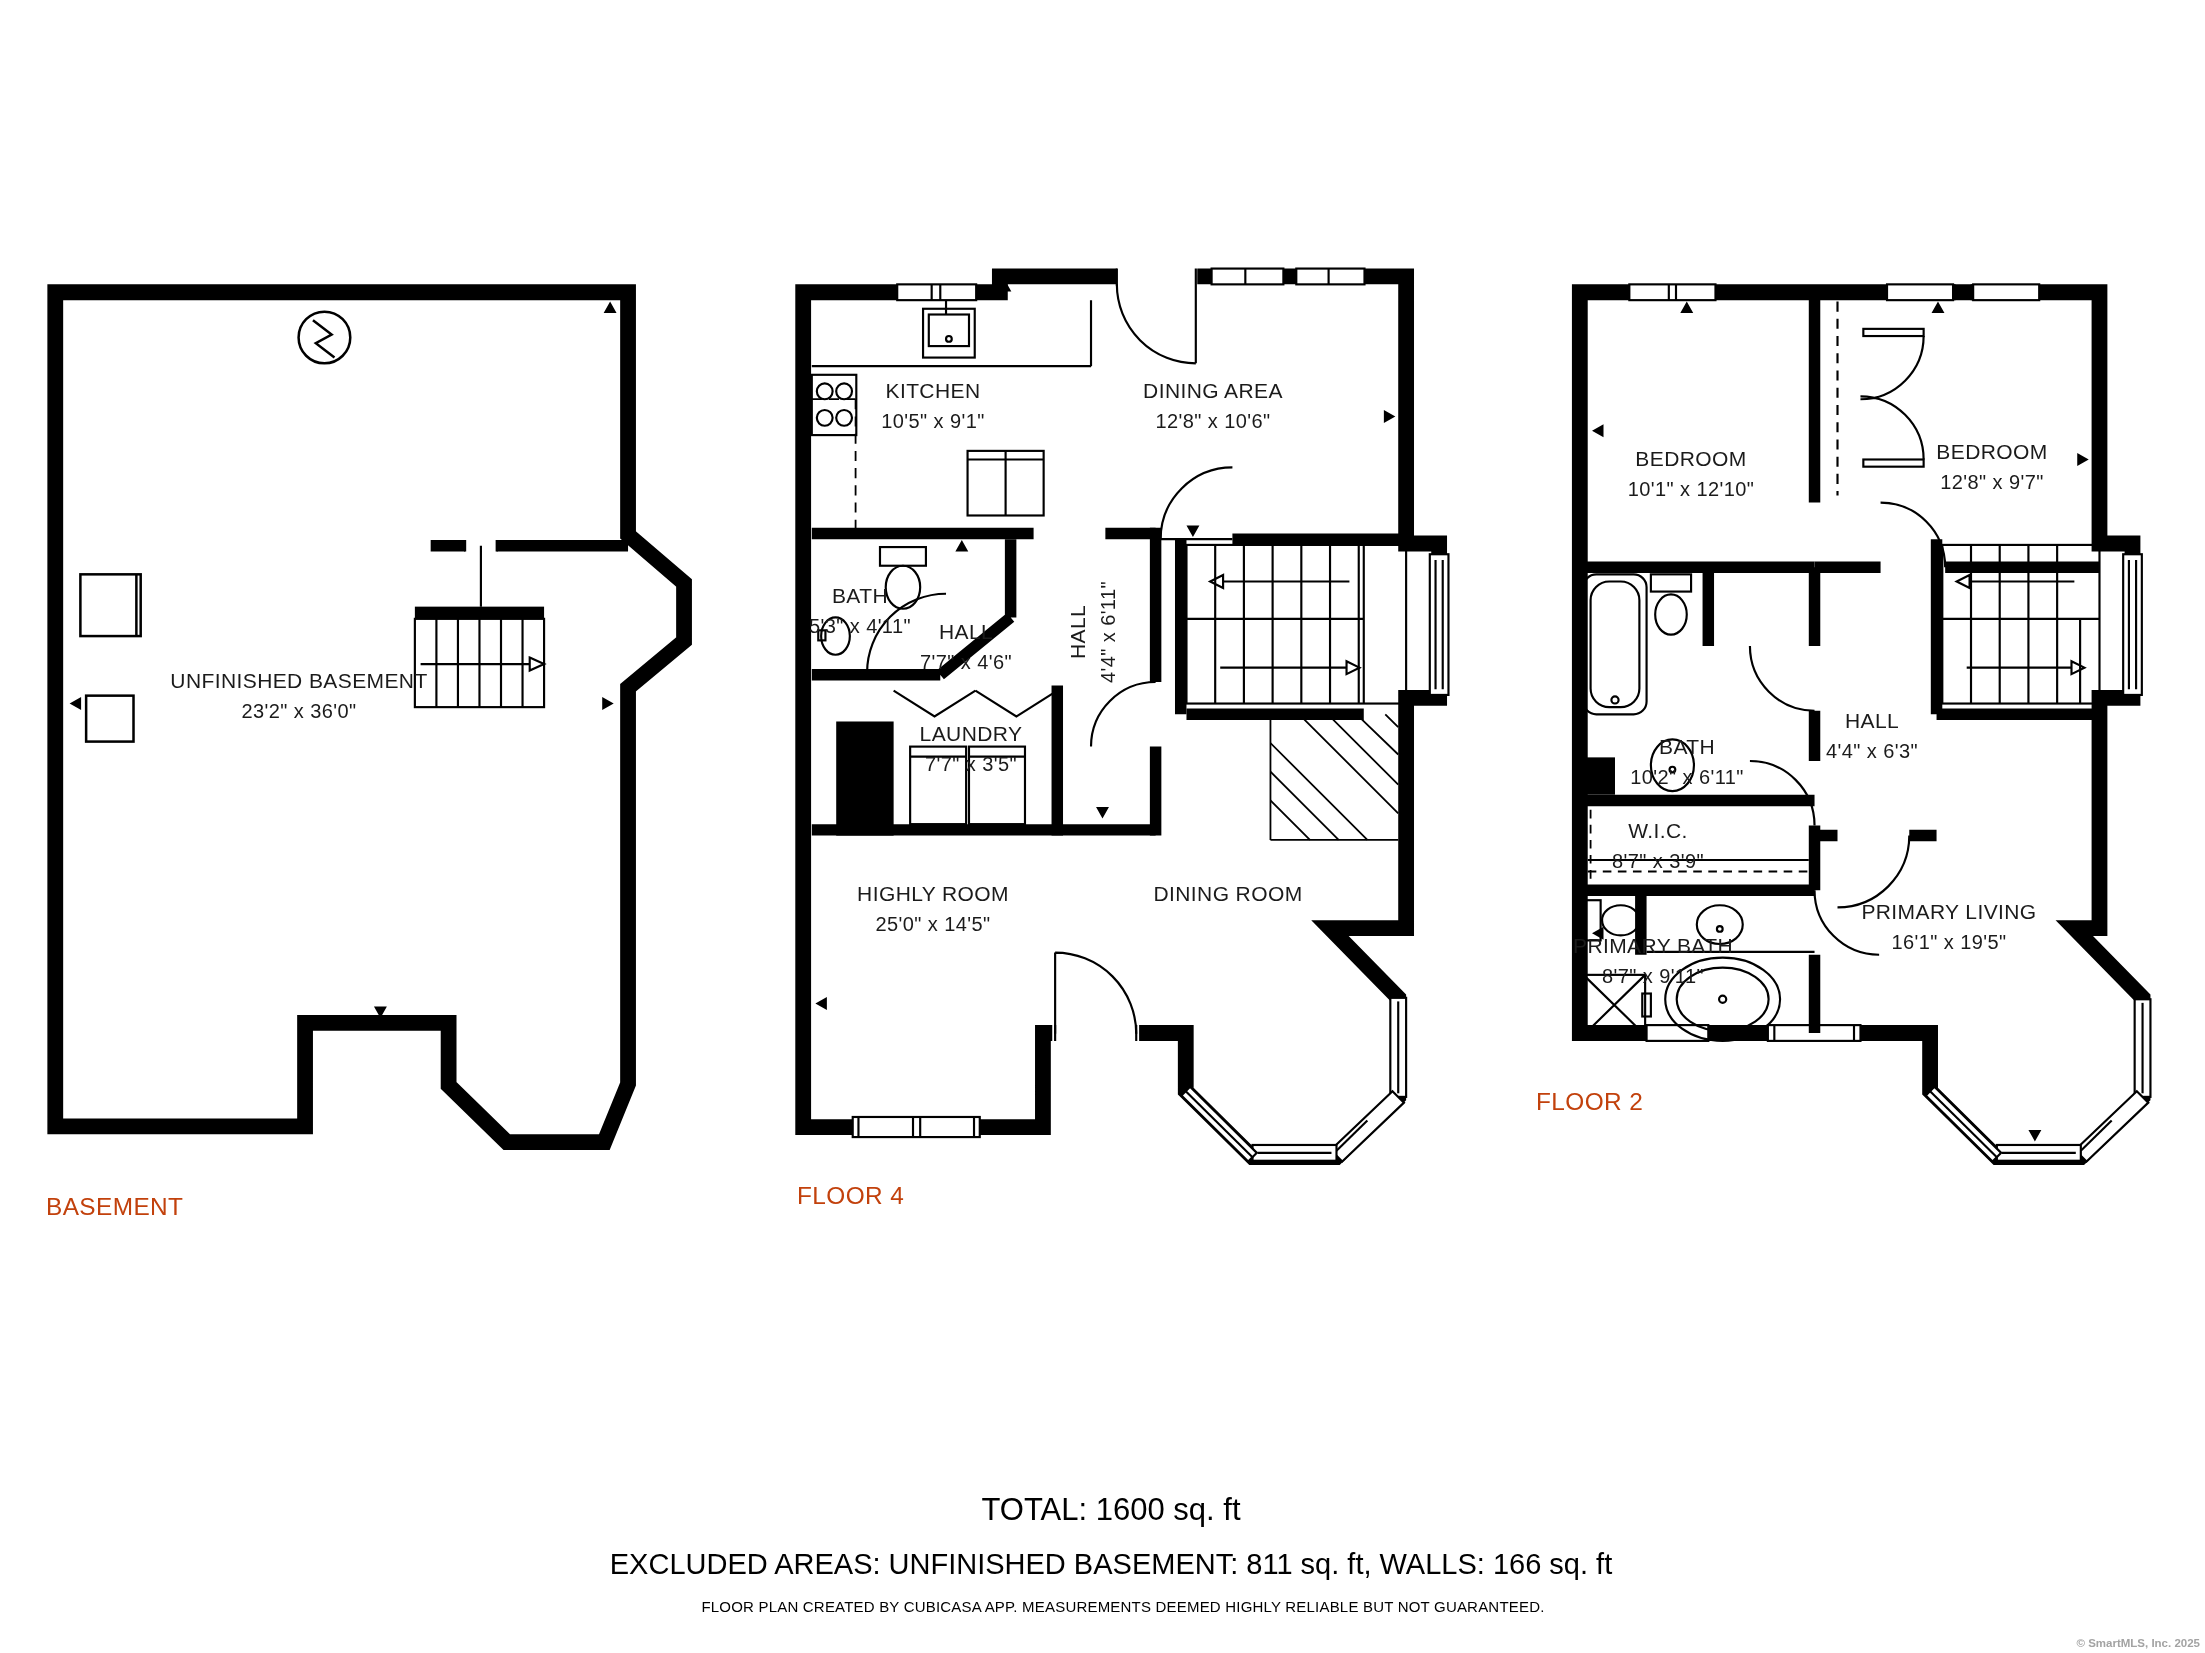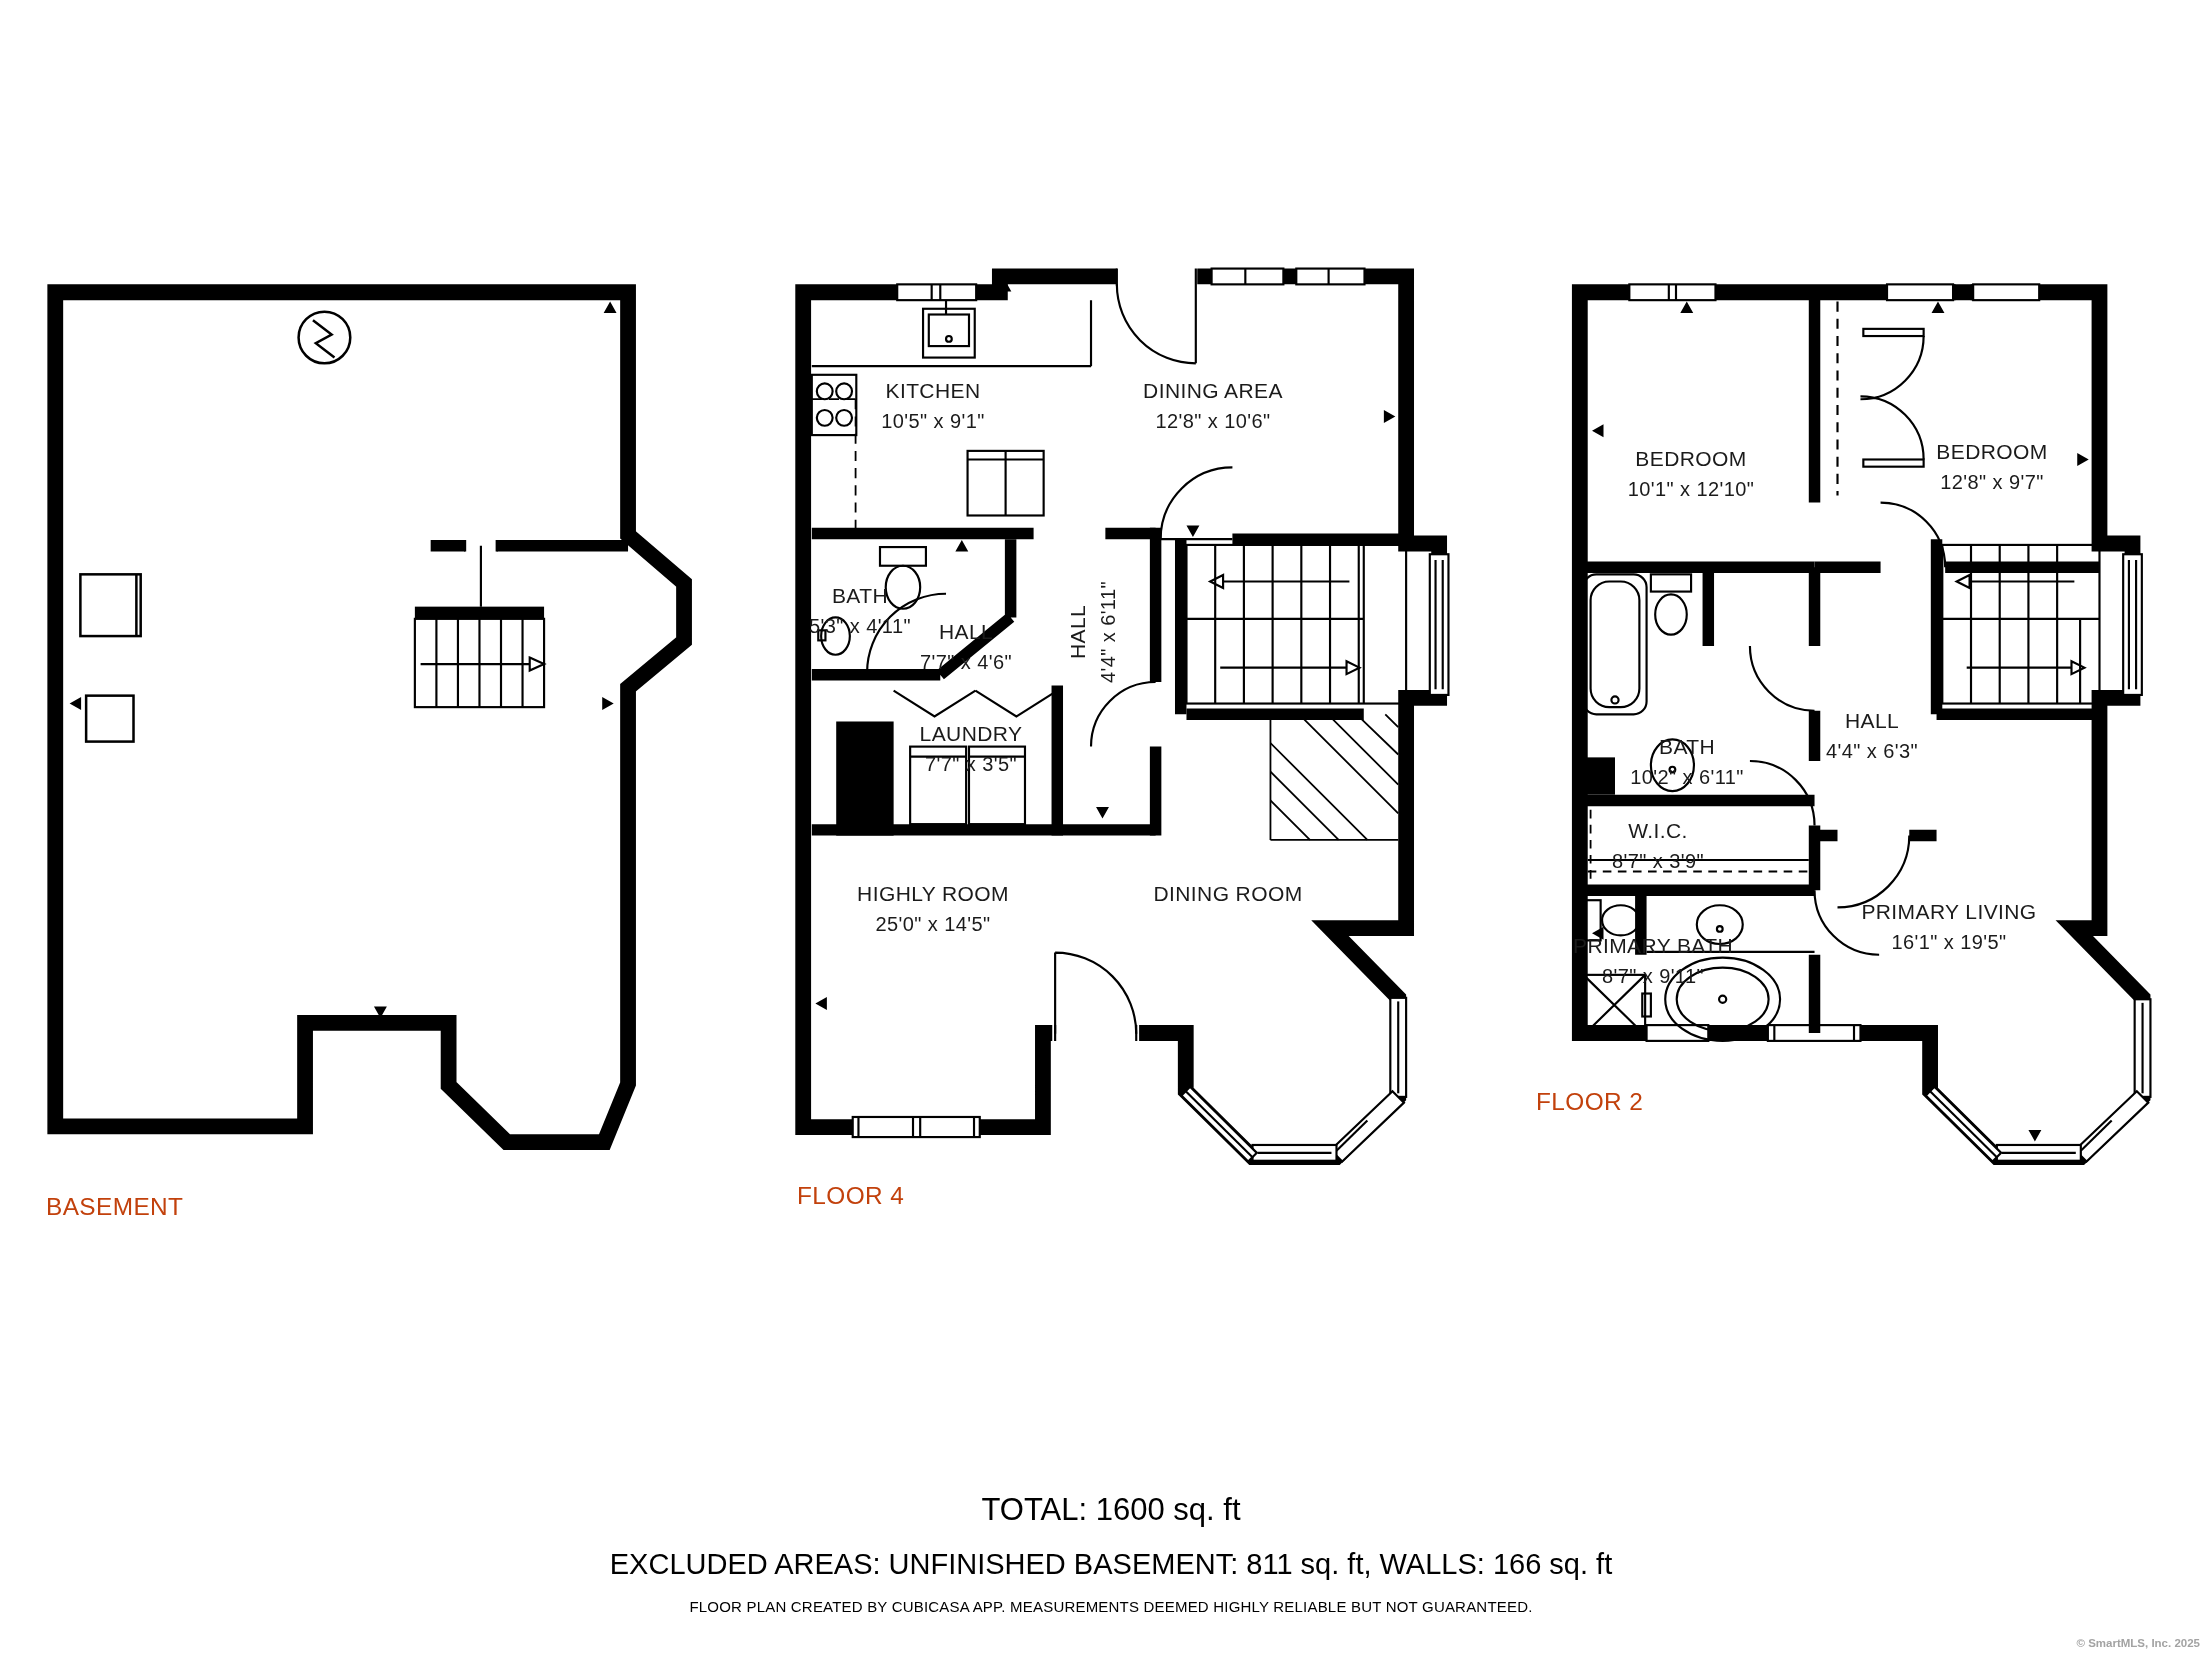--- a/index.html
+++ b/index.html
@@ -7,21 +7,21 @@
         font-family:"Liberation Sans","DejaVu Sans",sans-serif;}
   #plan-svg{position:absolute;left:0;top:0;}
   .room-label{position:absolute;transform:translateX(-50%);text-align:center;
     font-size:21px;line-height:30px;color:#1b1b1b;letter-spacing:0.4px;white-space:nowrap;}
   .room-label .dims{font-size:20px;}
   .room-label.rot{transform:translate(-50%,-50%) rotate(-90deg);}
   .floor-tag{position:absolute;font-size:24.4px;color:#c2410c;letter-spacing:0.4px;white-space:nowrap;}
   .sum{position:absolute;left:1111px;transform:translateX(-50%);white-space:nowrap;color:#000;text-align:center;}
   .sum.total{font-size:31px;font-weight:normal;}
   .sum.line{font-size:29px;}
-  .sum.fine{font-size:15px;letter-spacing:0.2px;}
+  .sum.fine{font-size:15px;letter-spacing:0.2px;margin-left:12px;}
   .copyright{position:absolute;transform:translateX(-100%);font-size:11.5px;color:#a3a3a3;
     font-weight:bold;white-space:nowrap;}
 </style>
 </head>
 <body>
 
 <div id="page">
 
 <svg id="plan-svg" width="2205" height="1654" viewBox="0 0 3072 2304">
 
@@ -268,20 +268,24 @@
     <g stroke-width="3">
       <ellipse cx="2400" cy="1392" rx="80" ry="58"></ellipse>
       <ellipse cx="2400" cy="1392" rx="64" ry="44"></ellipse>
       <circle cx="2400" cy="1392" r="5"></circle>
     </g>
 
     <path fill="#000" stroke="none" d="M2218,600 l16,9 v-18 Z M2910,640 l-16,9 v-18 Z M2350,420 l9,16 h-18 Z M2835,1590 l9,-16 h-18 Z M2218,1300 l16,9 v-18 Z M2700,420 l9,16 h-18 Z"></path>
   </g>
 </svg>
 
+  <div class="room-label" style="left:299px;top:666px">
+    <div>UNFINISHED BASEMENT</div>
+    <div class="dims">23'2" x 36'0"</div>
+  </div>
 
   <div class="room-label" style="left:933px;top:376px">
     <div>KITCHEN</div>
     <div class="dims">10'5" x 9'1"</div>
   </div>
   <div class="room-label" style="left:1213px;top:376px">
     <div>DINING AREA</div>
     <div class="dims">12'8" x 10'6"</div>
   </div>
   <div class="room-label" style="left:860px;top:581px">

